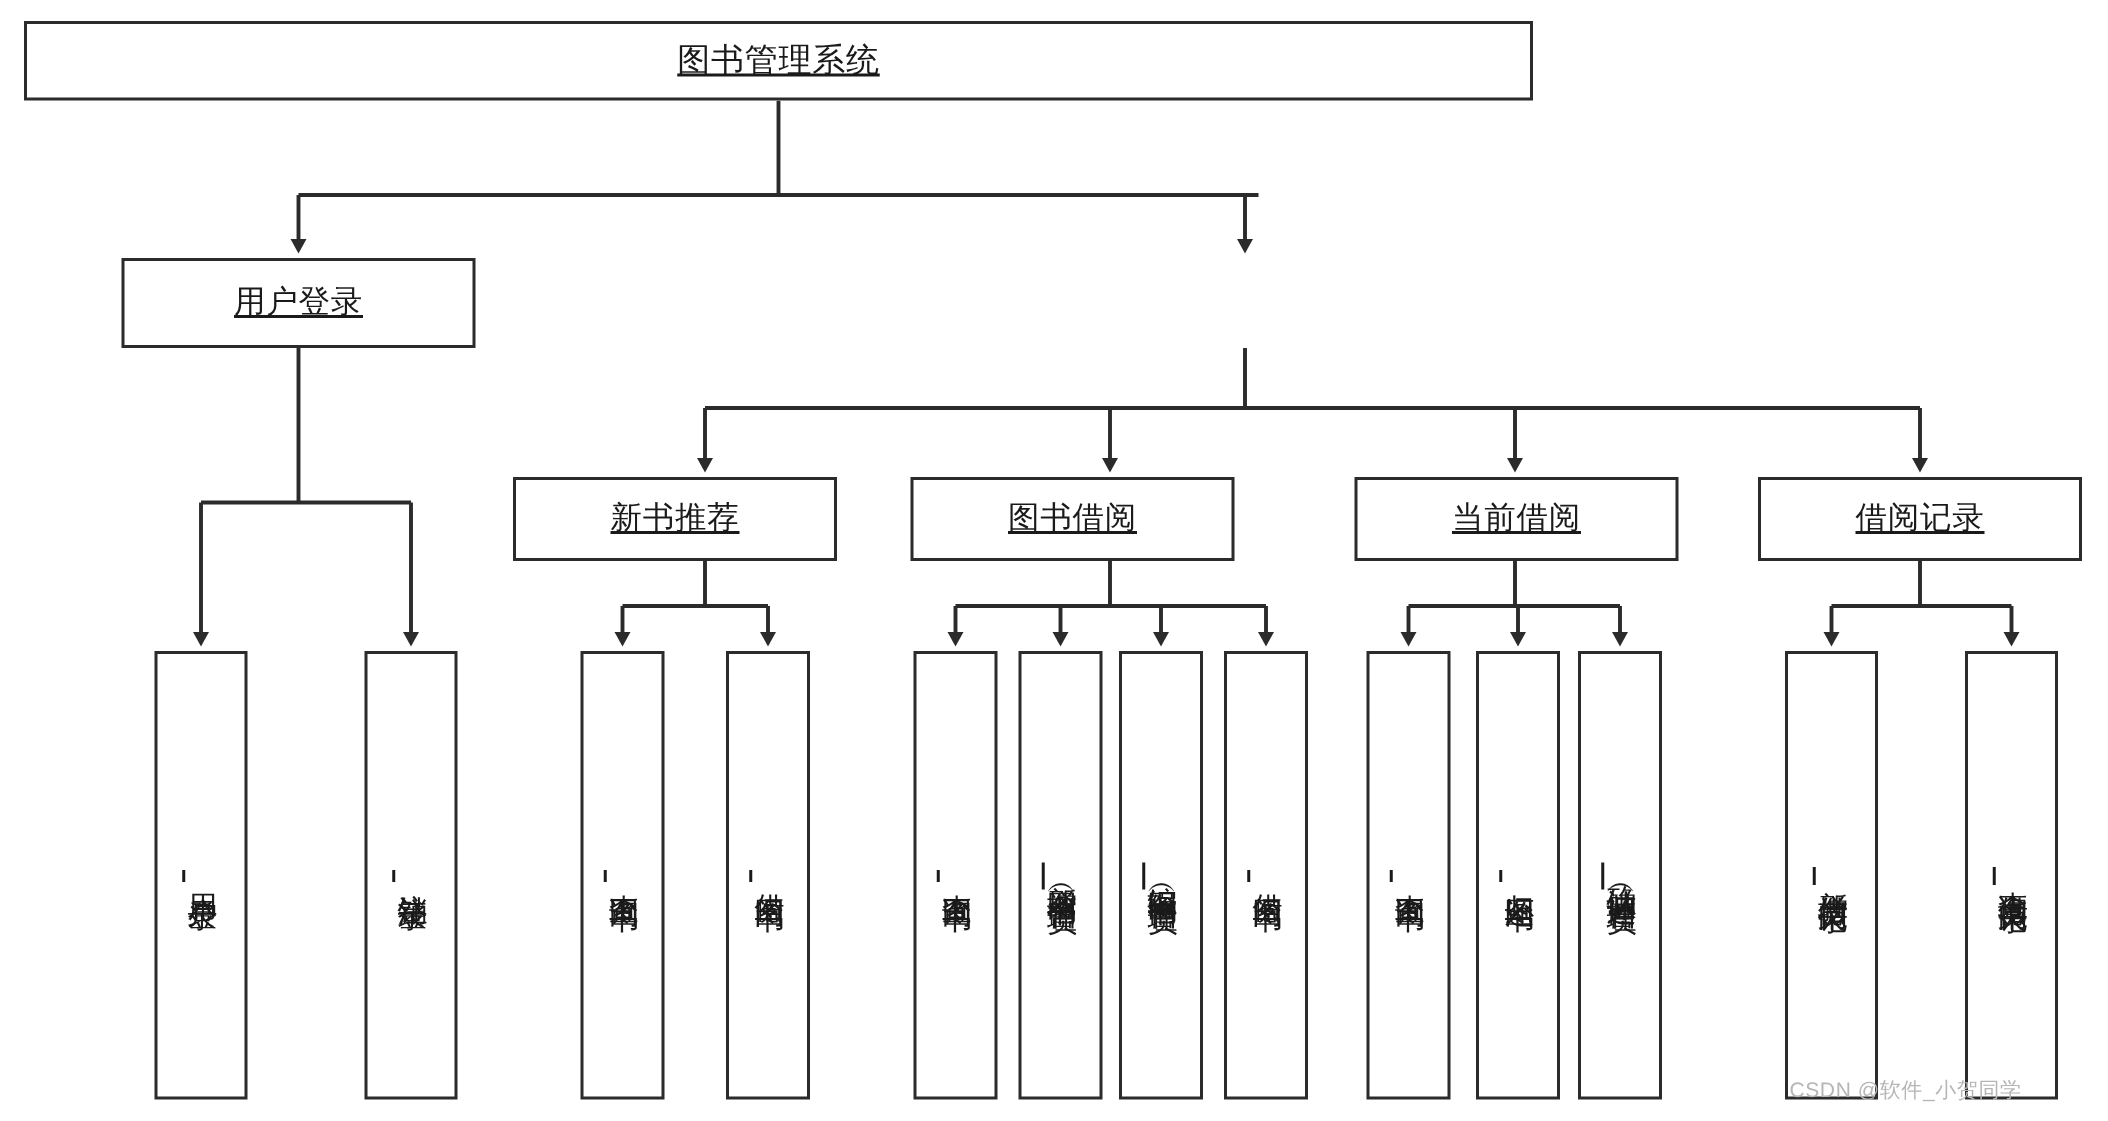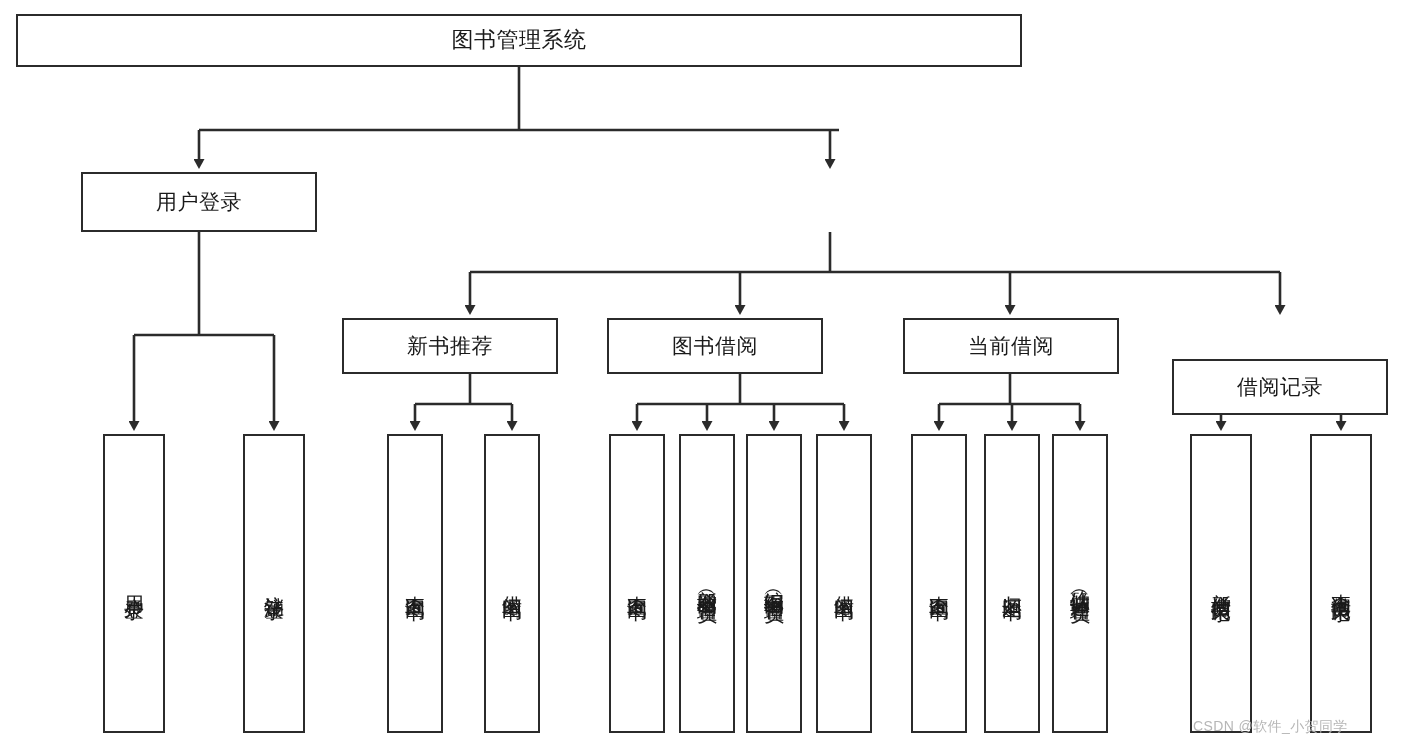--- a/index.html
+++ b/index.html
@@ -32,20 +32,21 @@
     display: flex;
     align-items: center;
     justify-content: center;
     color: #1a1a1a;
   }
   .node-label {
     display: block;
     text-align: center;
     line-height: 1.12;
     white-space: nowrap;
+    text-decoration: underline;
   }
   .node.horizontal .node-label {
     font-size: 21px;
     letter-spacing: 0.5px;
   }
   .node.title-node .node-label {
     font-size: 22px;
     letter-spacing: 0.5px;
   }
   .node.vertical {
@@ -146,21 +147,21 @@
 
   <div class="node horizontal" style="left: 342px; top: 318px; width: 216px; height: 56px;">
     <span class="node-label">新书推荐</span>
   </div>
   <div class="node horizontal" style="left: 607px; top: 318px; width: 216px; height: 56px;">
     <span class="node-label">图书借阅</span>
   </div>
   <div class="node horizontal" style="left: 903px; top: 318px; width: 216px; height: 56px;">
     <span class="node-label">当前借阅</span>
   </div>
-  <div class="node horizontal" style="left: 1172px; top: 318px; width: 216px; height: 56px; margin-top: 41px;">
+  <div class="node horizontal" style="left: 1172px; top: 318px; width: 216px; height: 56px;">
     <span class="node-label">借阅记录</span>
   </div>
 
   <div class="node vertical" style="left: 103px; top: 434px; width: 62px; height: 299px;">
     <span class="node-label">用户登录</span>
   </div>
   <div class="node vertical" style="left: 243px; top: 434px; width: 62px; height: 299px;">
     <span class="node-label">注销登录</span>
   </div>
   <div class="node vertical" style="left: 387px; top: 434px; width: 56px; height: 299px;">

